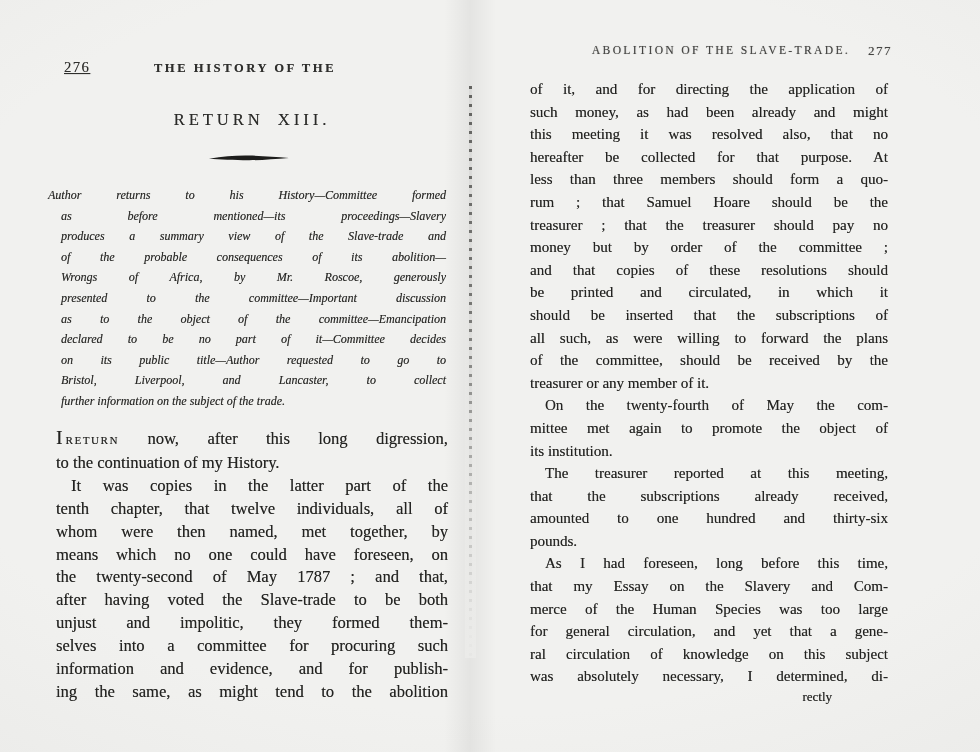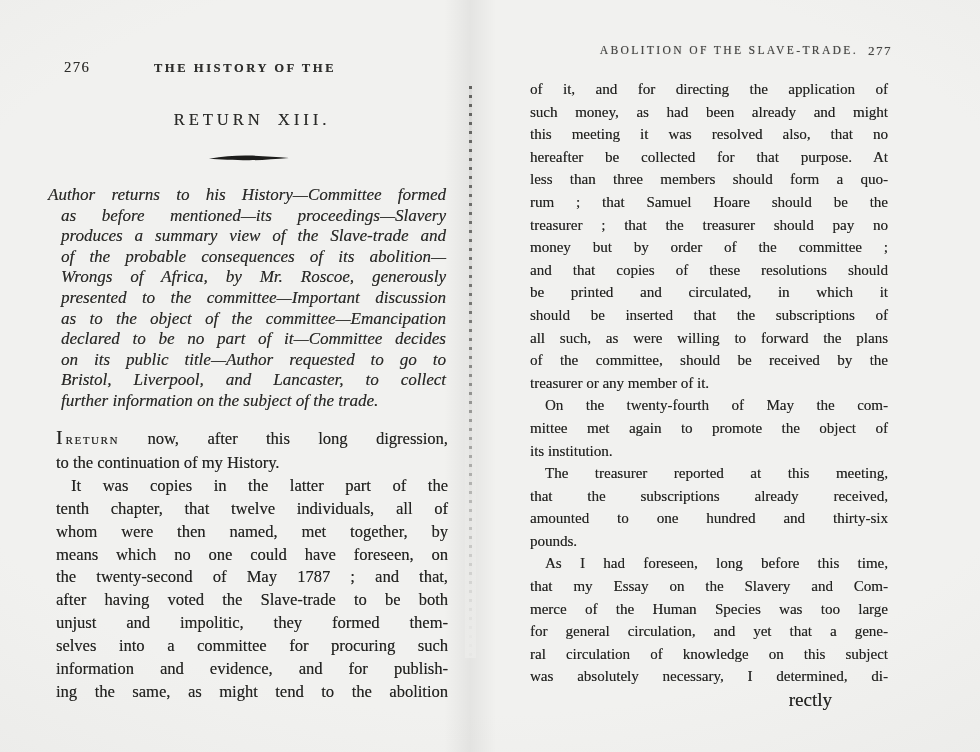--- a/index.html
+++ b/index.html
@@ -36,30 +36,30 @@
   }
   .binding-fade {
     position: absolute; left: 465px; top: 86px; width: 11px; height: 572px;
     background: linear-gradient(180deg, rgba(235,235,233,0) 0%,
       rgba(235,235,233,0.15) 40%, rgba(235,235,233,0.97) 96%);
   }
 
   
   .pl-pagenum {
     position: absolute; left: 64px; top: 59px;
-    font-size: 14.5px; letter-spacing: 1.5px; color: #2e2e2c;
+    font-size: 14.5px; letter-spacing: 1.5px; color: #2e2e2c; text-decoration: underline;
   }
   .pl-running {
     position: absolute; left: 95px; top: 61px; width: 300px;
     text-align: center; font-size: 12.5px; font-weight: bold;
     letter-spacing: 2.6px; color: #2e2e2c;
   }
   .pr-running {
-    position: absolute; left: 48px; top: 44px; width: 330px;
-    text-align: right; font-size: 11.5px;
+    position: absolute; left: 76px; top: 44px; width: 330px;
+    text-align: center; font-size: 11.5px;
     letter-spacing: 2.4px; color: #454543;
     text-shadow: 0.3px 0.3px 0.7px rgba(70,70,66,0.5);
   }
   .pr-pagenum {
     position: absolute; left: 388px; top: 43px;
     font-size: 13px; letter-spacing: 1.5px; color: #454543;
     text-shadow: 0.3px 0.3px 0.7px rgba(70,70,66,0.5);
   }
 
   
@@ -68,21 +68,21 @@
     text-align: center; font-size: 16.5px; letter-spacing: 4px;
     color: #2b2b29; word-spacing: 6px;
   }
   .chapter-rule {
     position: absolute; left: 208px; top: 154px; width: 82px; height: 8px;
   }
 
   
   .summary {
     position: absolute; left: 48px; top: 185px; width: 398px;
-    font-style: italic; font-size: 17px; line-height: 20.6px;
+    font-style: italic; font-size: 12px; line-height: 20.6px;
     color: #2a2a28;
   }
   .summary .line { padding-left: 13px; }
   .summary .line:first-child { padding-left: 0; }
 
   .body-left {
     position: absolute; left: 56px; top: 427px; width: 392px;
     font-size: 16.5px; line-height: 22.9px;
   }
   .body-right {
@@ -94,21 +94,21 @@
   .line.short { text-align-last: left; }
   .line.indent { text-indent: 15px; }
 
   .catchword-left {
     position: absolute; left: 56px; top: 694px; width: 392px;
     text-align: right; font-size: 16px;
   }
   .catchword-right {
     position: absolute; left: 50px; top: 689px; width: 358px;
     text-align: right; padding-right: 56px; box-sizing: border-box;
-    font-size: 19px;
+    font-size: 13px;
   }
 
   .op-initial { font-size: 19.5px; }
   .op-smallcaps { font-size: 11px; letter-spacing: 1.6px; margin-left: 3px; }
 </style>
 </head>
 <body>
 
 <div class="scan">
 

